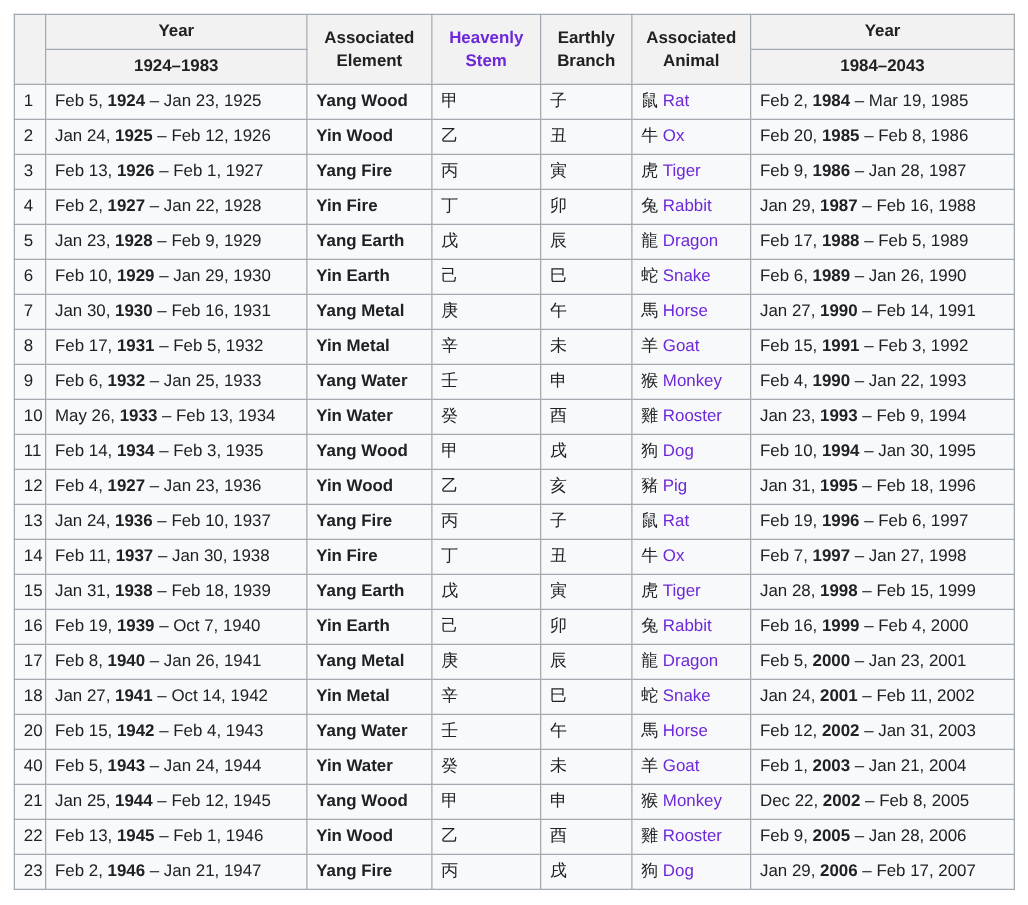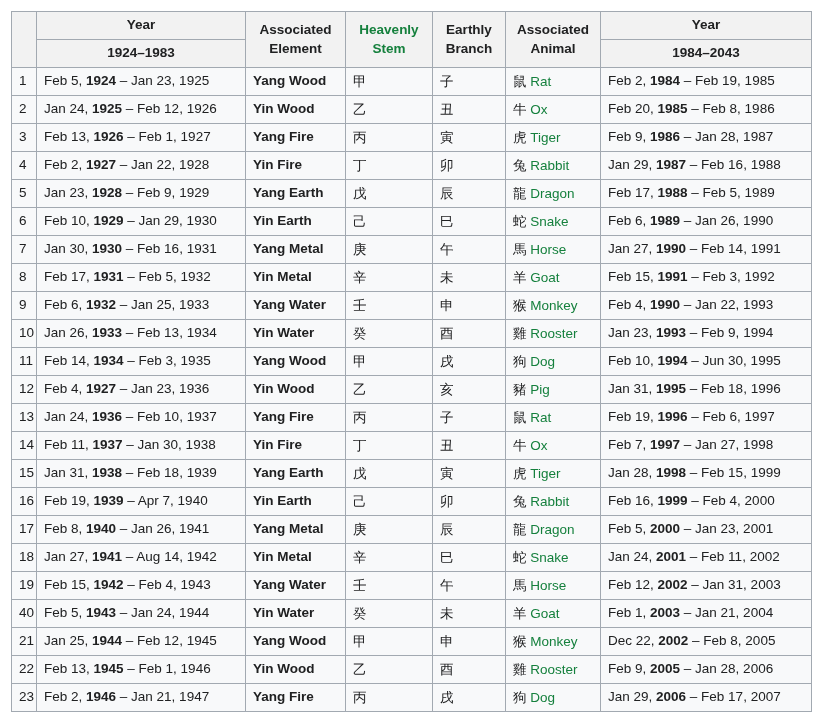--- a/index.html
+++ b/index.html
@@ -65,21 +65,21 @@
   
   col.w-idx    { width: 25px; }
   col.w-year1  { width: 209px; }
   col.w-elem   { width: 100px; }
   col.w-stem   { width: 87px; }
   col.w-branch { width: 73px; }
   col.w-animal { width: 95px; }
   col.w-year2  { width: 211px; }
 
   .link {
-    color: #15803d;
+    color: #6d28d9;
     text-decoration: none;
   }
   .cjk {
     font-family: "DejaVu Sans", "Liberation Sans", sans-serif;
     color: #202122;
   }
   .bold-year { font-weight: bold; }
 </style>
 </head>
 <body>
@@ -123,21 +123,21 @@
       </tr>
     </thead>
     <tbody id="tbody">
         <tr>
           <td class="col-idx">1</td>
           <td class="col-year"><span>Feb  5, </span><span class="bold-year">1924</span><span> – Jan 23, 1925</span></td>
           <td class="col-elem">Yang Wood</td>
           <td class="col-stem cjk">甲</td>
           <td class="col-branch cjk">子</td>
           <td class="col-animal"><span class="cjk">鼠</span> <span class="link">Rat</span></td>
-          <td class="col-year"><span>Feb  2, </span><span class="bold-year">1984</span><span> – Feb 19, 1985</span></td>
+          <td class="col-year"><span>Feb  2, </span><span class="bold-year">1984</span><span> – Mar 19, 1985</span></td>
         </tr>
         <tr>
           <td class="col-idx">2</td>
           <td class="col-year"><span>Jan 24, </span><span class="bold-year">1925</span><span> – Feb 12, 1926</span></td>
           <td class="col-elem">Yin Wood</td>
           <td class="col-stem cjk">乙</td>
           <td class="col-branch cjk">丑</td>
           <td class="col-animal"><span class="cjk">牛</span> <span class="link">Ox</span></td>
           <td class="col-year"><span>Feb 20, </span><span class="bold-year">1985</span><span> – Feb  8, 1986</span></td>
         </tr>
@@ -199,35 +199,35 @@
           <td class="col-idx">9</td>
           <td class="col-year"><span>Feb  6, </span><span class="bold-year">1932</span><span> – Jan 25, 1933</span></td>
           <td class="col-elem">Yang Water</td>
           <td class="col-stem cjk">壬</td>
           <td class="col-branch cjk">申</td>
           <td class="col-animal"><span class="cjk">猴</span> <span class="link">Monkey</span></td>
           <td class="col-year"><span>Feb  4, </span><span class="bold-year">1990</span><span> – Jan 22, 1993</span></td>
         </tr>
         <tr>
           <td class="col-idx">10</td>
-          <td class="col-year"><span>Jan 26, </span><span class="bold-year">1933</span><span> – Feb 13, 1934</span></td>
+          <td class="col-year"><span>May 26, </span><span class="bold-year">1933</span><span> – Feb 13, 1934</span></td>
           <td class="col-elem">Yin Water</td>
           <td class="col-stem cjk">癸</td>
           <td class="col-branch cjk">酉</td>
           <td class="col-animal"><span class="cjk">雞</span> <span class="link">Rooster</span></td>
           <td class="col-year"><span>Jan 23, </span><span class="bold-year">1993</span><span> – Feb  9, 1994</span></td>
         </tr>
         <tr>
           <td class="col-idx">11</td>
           <td class="col-year"><span>Feb 14, </span><span class="bold-year">1934</span><span> – Feb  3, 1935</span></td>
           <td class="col-elem">Yang Wood</td>
           <td class="col-stem cjk">甲</td>
           <td class="col-branch cjk">戌</td>
           <td class="col-animal"><span class="cjk">狗</span> <span class="link">Dog</span></td>
-          <td class="col-year"><span>Feb 10, </span><span class="bold-year">1994</span><span> – Jun 30, 1995</span></td>
+          <td class="col-year"><span>Feb 10, </span><span class="bold-year">1994</span><span> – Jan 30, 1995</span></td>
         </tr>
         <tr>
           <td class="col-idx">12</td>
           <td class="col-year"><span>Feb  4, </span><span class="bold-year">1927</span><span> – Jan 23, 1936</span></td>
           <td class="col-elem">Yin Wood</td>
           <td class="col-stem cjk">乙</td>
           <td class="col-branch cjk">亥</td>
           <td class="col-animal"><span class="cjk">豬</span> <span class="link">Pig</span></td>
           <td class="col-year"><span>Jan 31, </span><span class="bold-year">1995</span><span> – Feb 18, 1996</span></td>
         </tr>
@@ -253,47 +253,47 @@
           <td class="col-idx">15</td>
           <td class="col-year"><span>Jan 31, </span><span class="bold-year">1938</span><span> – Feb 18, 1939</span></td>
           <td class="col-elem">Yang Earth</td>
           <td class="col-stem cjk">戊</td>
           <td class="col-branch cjk">寅</td>
           <td class="col-animal"><span class="cjk">虎</span> <span class="link">Tiger</span></td>
           <td class="col-year"><span>Jan 28, </span><span class="bold-year">1998</span><span> – Feb 15, 1999</span></td>
         </tr>
         <tr>
           <td class="col-idx">16</td>
-          <td class="col-year"><span>Feb 19, </span><span class="bold-year">1939</span><span> – Apr  7, 1940</span></td>
+          <td class="col-year"><span>Feb 19, </span><span class="bold-year">1939</span><span> – Oct  7, 1940</span></td>
           <td class="col-elem">Yin Earth</td>
           <td class="col-stem cjk">己</td>
           <td class="col-branch cjk">卯</td>
           <td class="col-animal"><span class="cjk">兔</span> <span class="link">Rabbit</span></td>
           <td class="col-year"><span>Feb 16, </span><span class="bold-year">1999</span><span> – Feb  4, 2000</span></td>
         </tr>
         <tr>
           <td class="col-idx">17</td>
           <td class="col-year"><span>Feb  8, </span><span class="bold-year">1940</span><span> – Jan 26, 1941</span></td>
           <td class="col-elem">Yang Metal</td>
           <td class="col-stem cjk">庚</td>
           <td class="col-branch cjk">辰</td>
           <td class="col-animal"><span class="cjk">龍</span> <span class="link">Dragon</span></td>
           <td class="col-year"><span>Feb  5, </span><span class="bold-year">2000</span><span> – Jan 23, 2001</span></td>
         </tr>
         <tr>
           <td class="col-idx">18</td>
-          <td class="col-year"><span>Jan 27, </span><span class="bold-year">1941</span><span> – Aug 14, 1942</span></td>
+          <td class="col-year"><span>Jan 27, </span><span class="bold-year">1941</span><span> – Oct 14, 1942</span></td>
           <td class="col-elem">Yin Metal</td>
           <td class="col-stem cjk">辛</td>
           <td class="col-branch cjk">巳</td>
           <td class="col-animal"><span class="cjk">蛇</span> <span class="link">Snake</span></td>
           <td class="col-year"><span>Jan 24, </span><span class="bold-year">2001</span><span> – Feb 11, 2002</span></td>
         </tr>
         <tr>
-          <td class="col-idx">19</td>
+          <td class="col-idx">20</td>
           <td class="col-year"><span>Feb 15, </span><span class="bold-year">1942</span><span> – Feb  4, 1943</span></td>
           <td class="col-elem">Yang Water</td>
           <td class="col-stem cjk">壬</td>
           <td class="col-branch cjk">午</td>
           <td class="col-animal"><span class="cjk">馬</span> <span class="link">Horse</span></td>
           <td class="col-year"><span>Feb 12, </span><span class="bold-year">2002</span><span> – Jan 31, 2003</span></td>
         </tr>
         <tr>
           <td class="col-idx">40</td>
           <td class="col-year"><span>Feb  5, </span><span class="bold-year">1943</span><span> – Jan 24, 1944</span></td>

